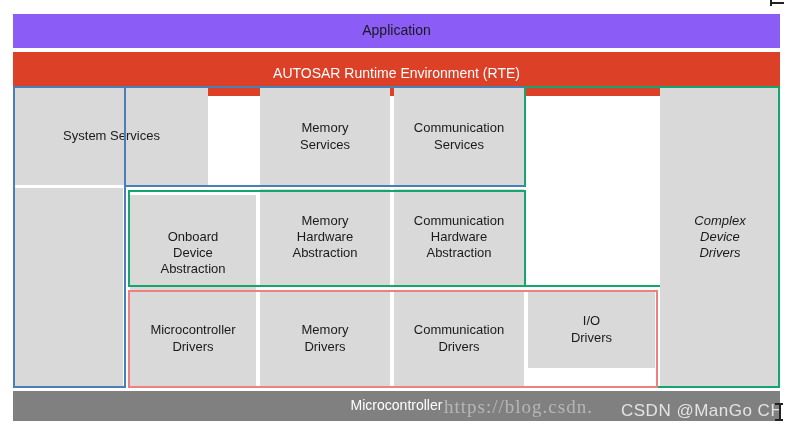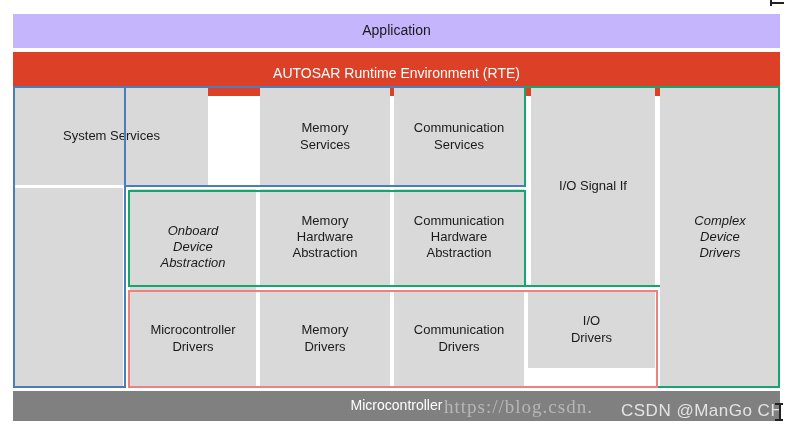--- a/index.html
+++ b/index.html
@@ -27,21 +27,21 @@
     align-items: center;
     justify-content: center;
     text-align: center;
     color: #1a1a1a;
     font-size: 13px;
     line-height: 1.25;
     white-space: pre-line;
   }
 
   .bar-app {
-    background: #c4b5fd;
+    background: #8b5cf6;
     color: #1a1a1a;
     font-size: 14px;
   }
   .bar-rte {
     background: #dc4027;
     color: #ffffff;
     font-size: 14px;
   }
   .bar-mcu {
     background: #808080;
@@ -98,29 +98,28 @@
   <div class="box bar-rte" style="left:13px; top:52px; width:767px; height:44px;">AUTOSAR Runtime Environment (RTE)</div>
 
   <div class="box" style="left:15px; top:88px; width:193px; height:97px;">System Services</div>
 
   <div class="box" style="left:260px; top:88px; width:130px; height:97px;">Memory
 Services</div>
 
   <div class="box" style="left:394px; top:88px; width:130px; height:97px;">Communication
 Services</div>
 
-  <div class="box" style="left:531px; top:88px; width:124px; height:197px;">I/O Signal If</div>
 
   <div class="box" style="left:660px; top:88px; width:120px; height:298px;font-style:italic;">Complex
 Device
 Drivers</div>
 
   <div class="box" style="left:15px; top:188px; width:108px; height:198px;"></div>
 
-  <div class="box" style="left:130px; top:189px; width:126px; height:116px;font-style:italic;">Onboard
+  <div class="box" style="left:130px; top:195px; width:126px; height:116px;">Onboard
 Device
 Abstraction</div>
 
   <div class="box" style="left:260px; top:189px; width:130px; height:96px;">Memory
 Hardware
 Abstraction</div>
 
   <div class="box" style="left:394px; top:189px; width:130px; height:96px;">Communication
 Hardware
 Abstraction</div>

